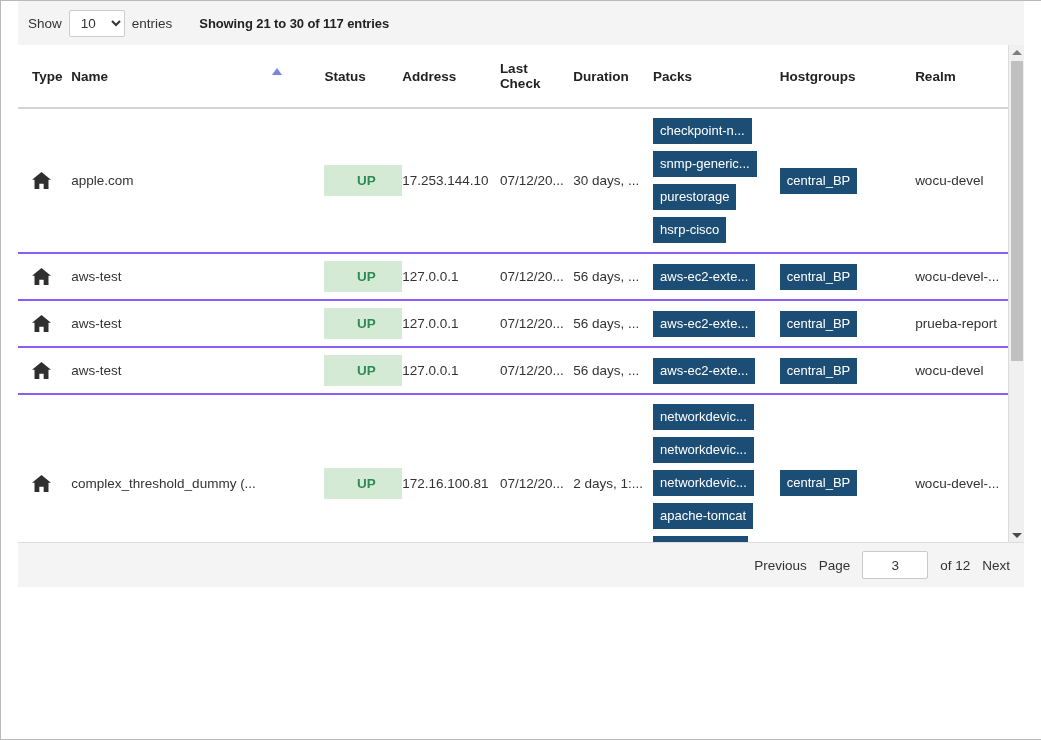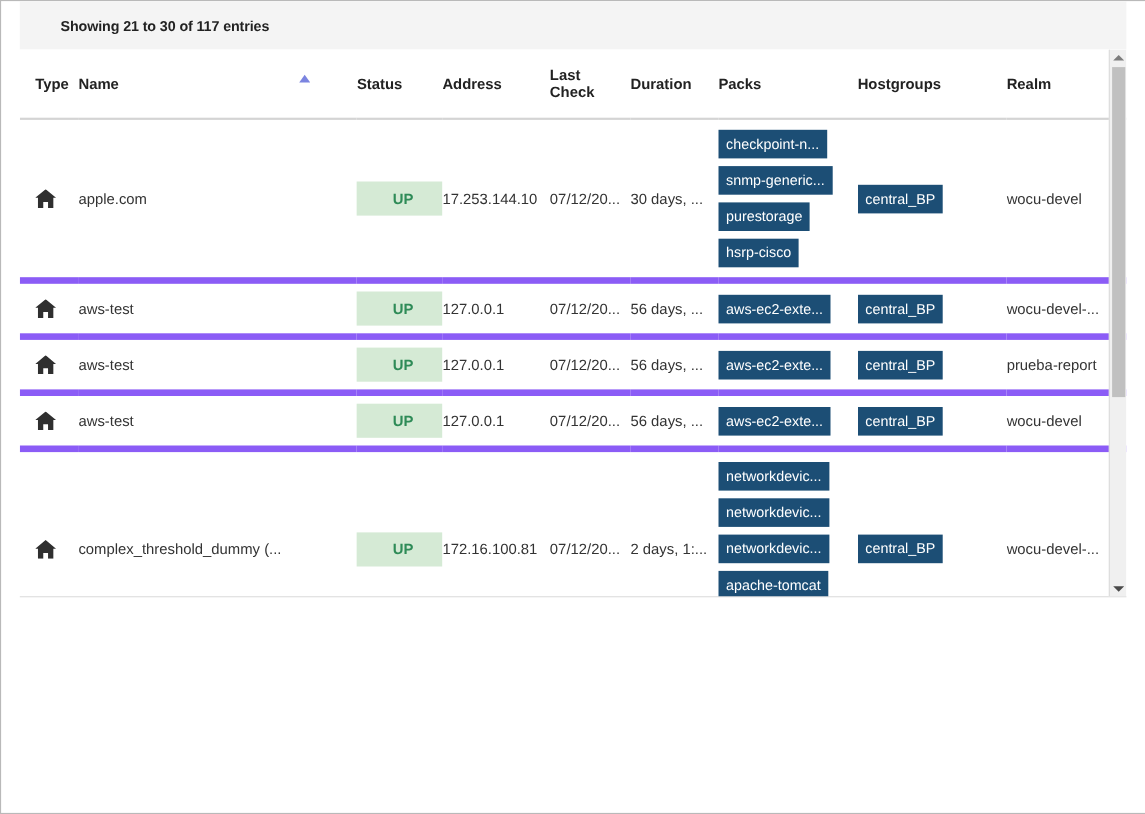--- a/index.html
+++ b/index.html
@@ -98,21 +98,21 @@
   }
   .sort-asc {
     position: absolute; right: 42px; top: 50%;
     width: 0; height: 0; margin-top: -8px;
     border-left: 5px solid transparent;
     border-right: 5px solid transparent;
     border-bottom: 7px solid #7b84e0;
   }
   table.dt tbody td {
     font-size: 13.5px; color: #333;
-    border-bottom: 6px solid #8b5cf6;
+    border-bottom: 2px solid #8b5cf6;
     padding: 7px 6px 7px 0;
     vertical-align: middle;
     white-space: nowrap; overflow: hidden;
   }
   .c-type    { width: 48px;  padding-left: 14px !important; }
   .c-name    { width: 228px; }
   .c-status  { width: 70px;  }
   .c-address { width: 88px;  }
   .c-check   { width: 66px;  }
   .c-dur     { width: 72px;  }
@@ -180,20 +180,25 @@
 </head>
 <body>
 
 <div class="modal">
 
 
   <div class="modal-body">
 
 
     <div class="controls">
+      <div class="length-group">
+        <span class="lbl">Show</span>
+        <select class="length-select"><option value="10">10</option><option value="25">25</option><option value="50">50</option><option value="100">100</option></select>
+        <span class="lbl">entries</span>
+      </div>
       <div class="info-text">Showing 21 to 30 of 117 entries</div>
     </div>
 
     <div class="table-scroll">
       <table class="dt">
         <thead>
           <tr>
             <th class="c-type">Type</th>
             <th class="c-name">
               <span>Name</span>
@@ -338,16 +343,23 @@
         <div class="arrow up">
             <div class="tri-up"></div>
           </div>
         <div class="vthumb"></div>
         <div class="arrow down">
             <div class="tri-down"></div>
           </div>
       </div>
     </div>
 
+    <div class="footer">
+      <span class="pg-link">Previous</span>
+      <span class="pg-label">Page</span>
+      <input class="page-input" type="text" value="3" style="">
+      <span class="pg-label">of 12</span>
+      <span class="pg-link">Next</span>
+    </div>
 
     <div class="bottom-pad"></div>
   </div>
 </div>
 
 </body></html>

